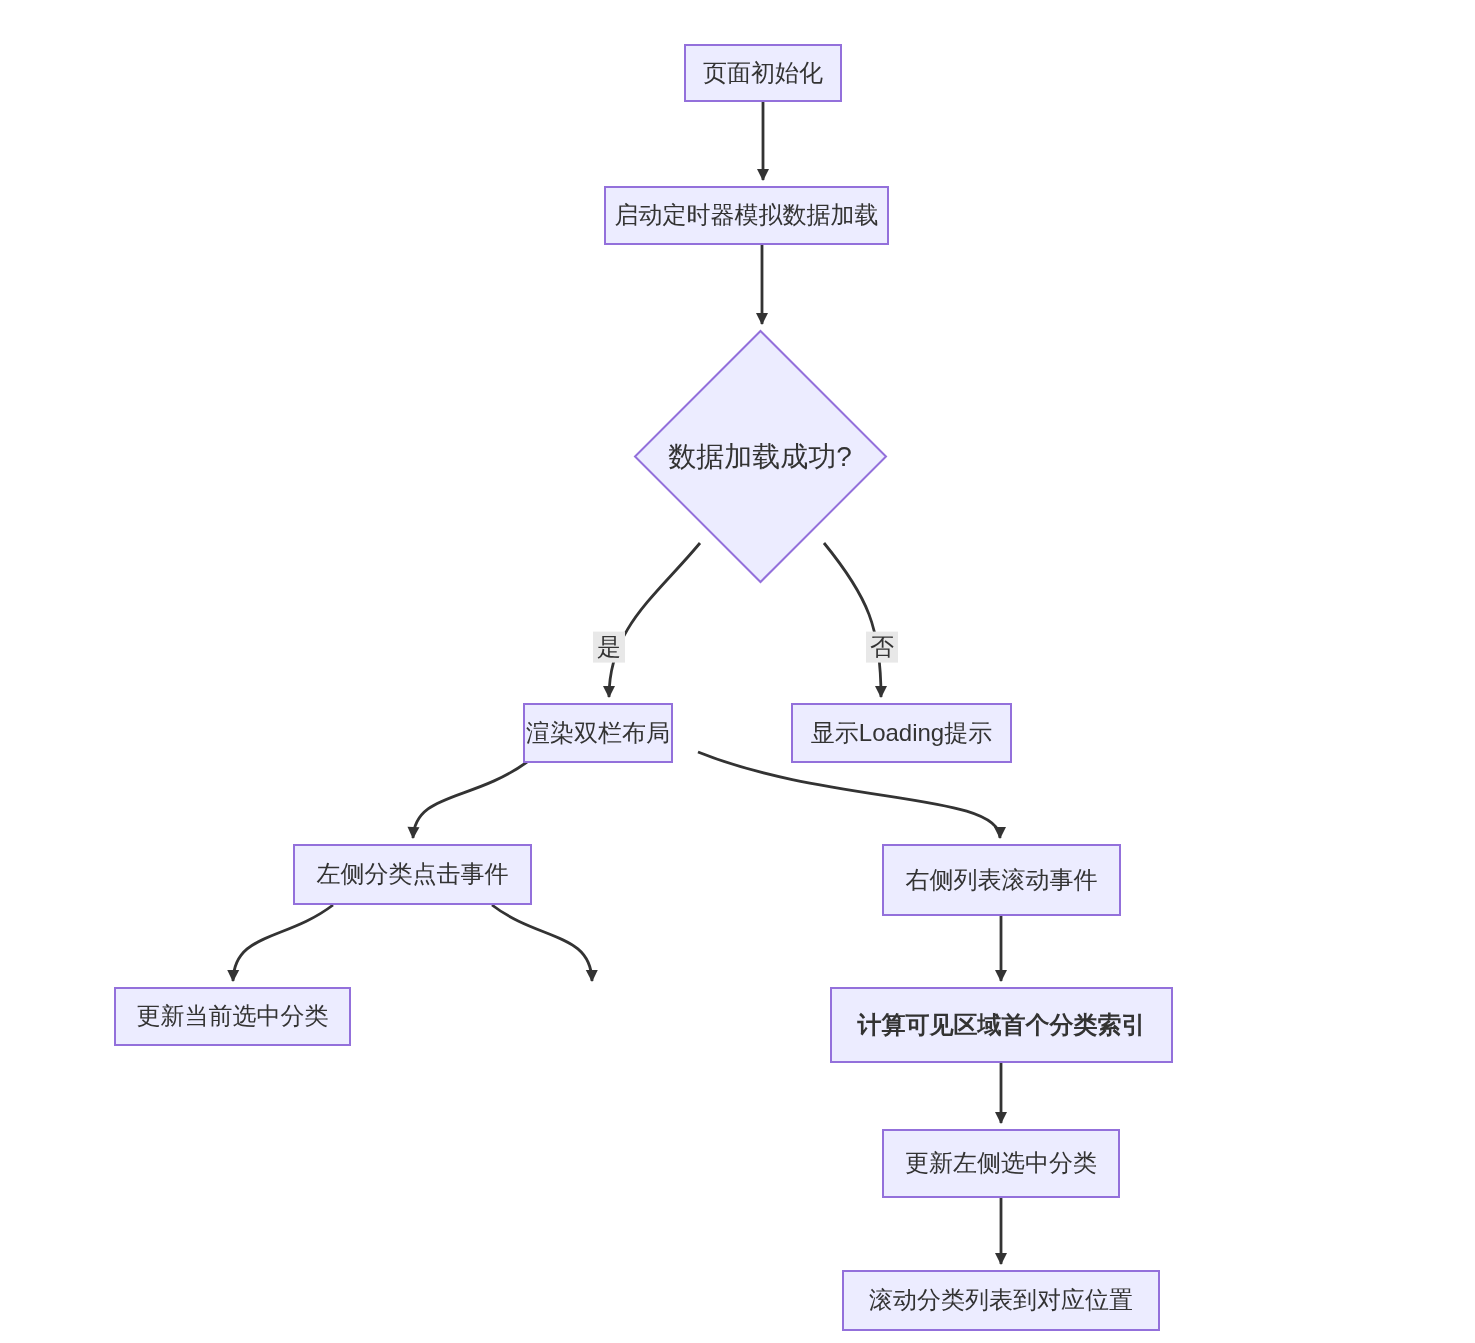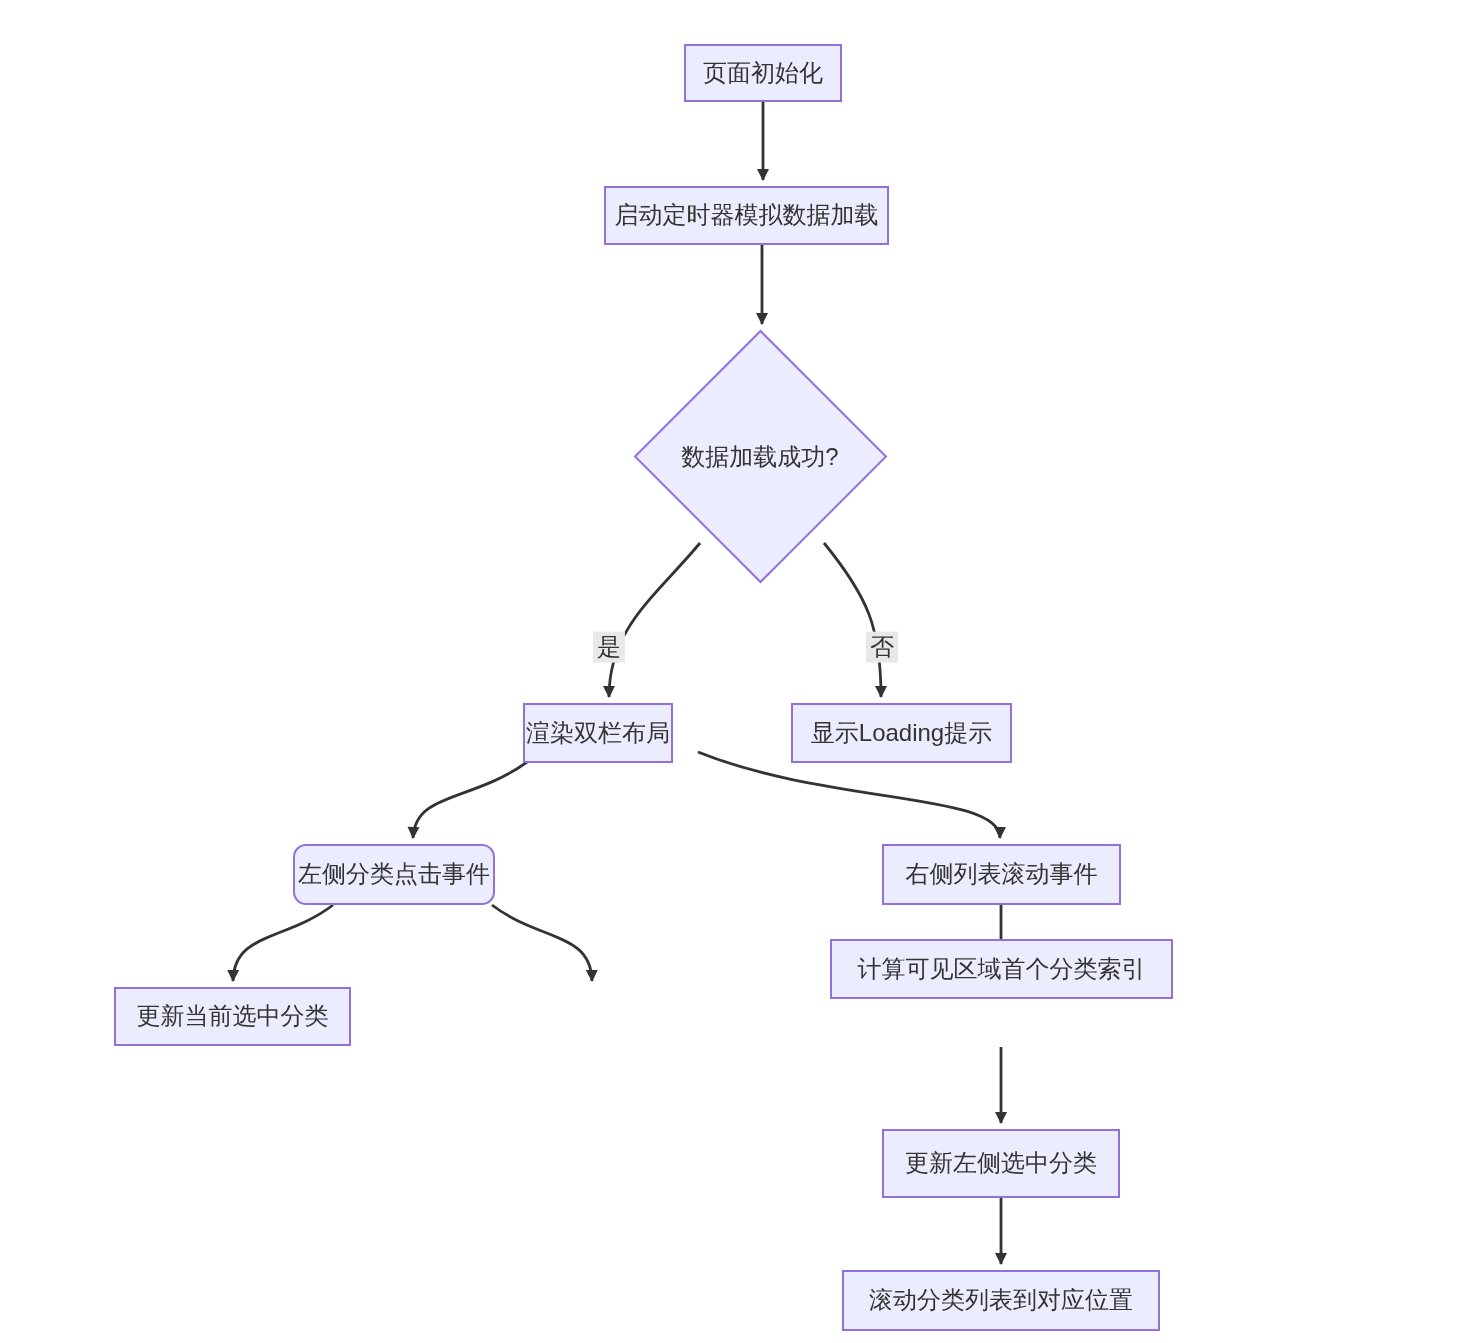--- a/index.html
+++ b/index.html
@@ -31,21 +31,21 @@
     font-size:24px;
     display:flex;align-items:center;justify-content:center;
     text-align:right;
     white-space:nowrap;
     line-height:1.2;
   }
   .decision-label{
     position:absolute;
     transform:translate(-50%,-50%);
     color:var(--text);
-    font-size:24px;
+    font-size:28px;
     white-space:nowrap;
   }
   .edge-label{
     position:absolute;
     transform:translate(-50%,-50%);
     background:var(--label-bg);
     color:var(--text);
     font-size:24px;
     padding:1px 4px;
     line-height:1.2;
@@ -82,28 +82,28 @@
   <div class="node" style="left:684px;top:44px;width:158px;height:58px;">页面初始化</div>
 
   <div class="node" style="left:604px;top:186px;width:285px;height:59px;">启动定时器模拟数据加载</div>
 
   <div class="decision-label" style="left:760px;top:457px;">数据加载成功?</div>
 
   <div class="node" style="left:523px;top:703px;width:150px;height:60px;">渲染双栏布局</div>
 
   <div class="node" style="left:771px;top:703px;width:221px;height:60px;margin-left:20px;">显示Loading提示</div>
 
-  <div class="node" style="left:293px;top:844px;width:202px;height:61px;border-radius:13px;">左侧分类点击事件</div>
+  <div class="node" style="left:293px;top:844px;width:239px;height:61px;">左侧分类点击事件</div>
 
-  <div class="node" style="left:882px;top:844px;width:239px;height:61px;">右侧列表滚动事件</div>
+  <div class="node" style="left:882px;top:844px;width:239px;height:72px;">右侧列表滚动事件</div>
 
   <div class="node" style="left:114px;top:987px;width:237px;height:59px;">更新当前选中分类</div>
 
 
-  <div class="node" style="left:830px;top:939px;width:343px;height:60px;">计算可见区域首个分类索引</div>
+  <div class="node" style="left:830px;top:987px;width:343px;height:76px;font-weight:bold;">计算可见区域首个分类索引</div>
 
   <div class="node" style="left:882px;top:1129px;width:238px;height:69px;">更新左侧选中分类</div>
 
   <div class="node" style="left:842px;top:1270px;width:318px;height:61px;">滚动分类列表到对应位置</div>
 
   <div class="edge-label" style="left:609px;top:647px;">是</div>
 
   <div class="edge-label" style="left:882px;top:647px;">否</div>
 
 </div>

